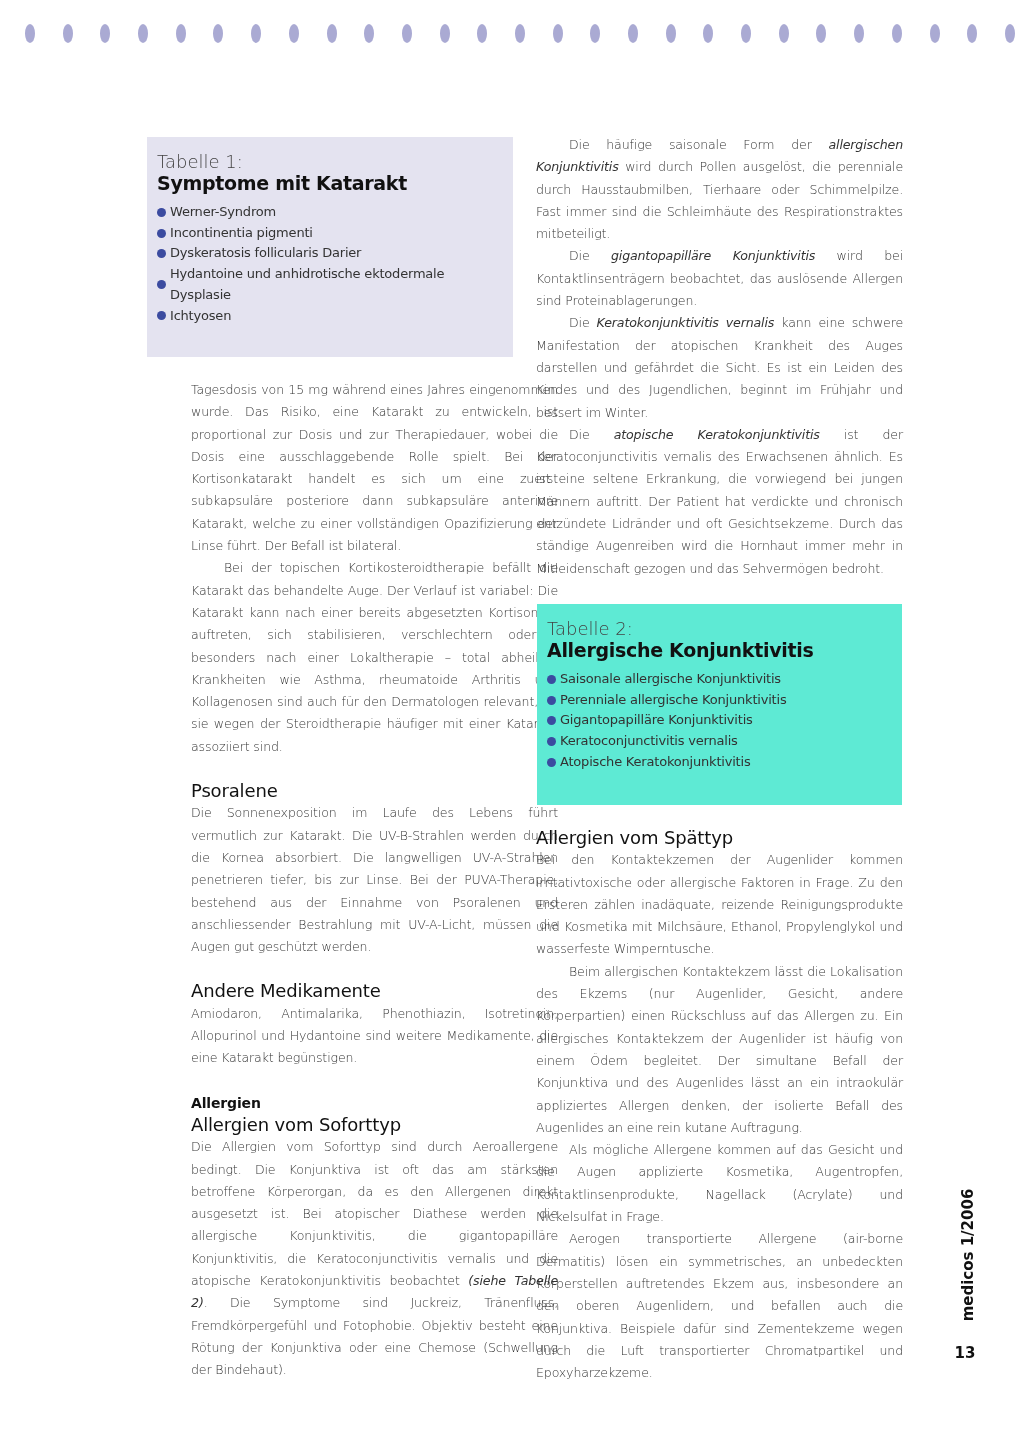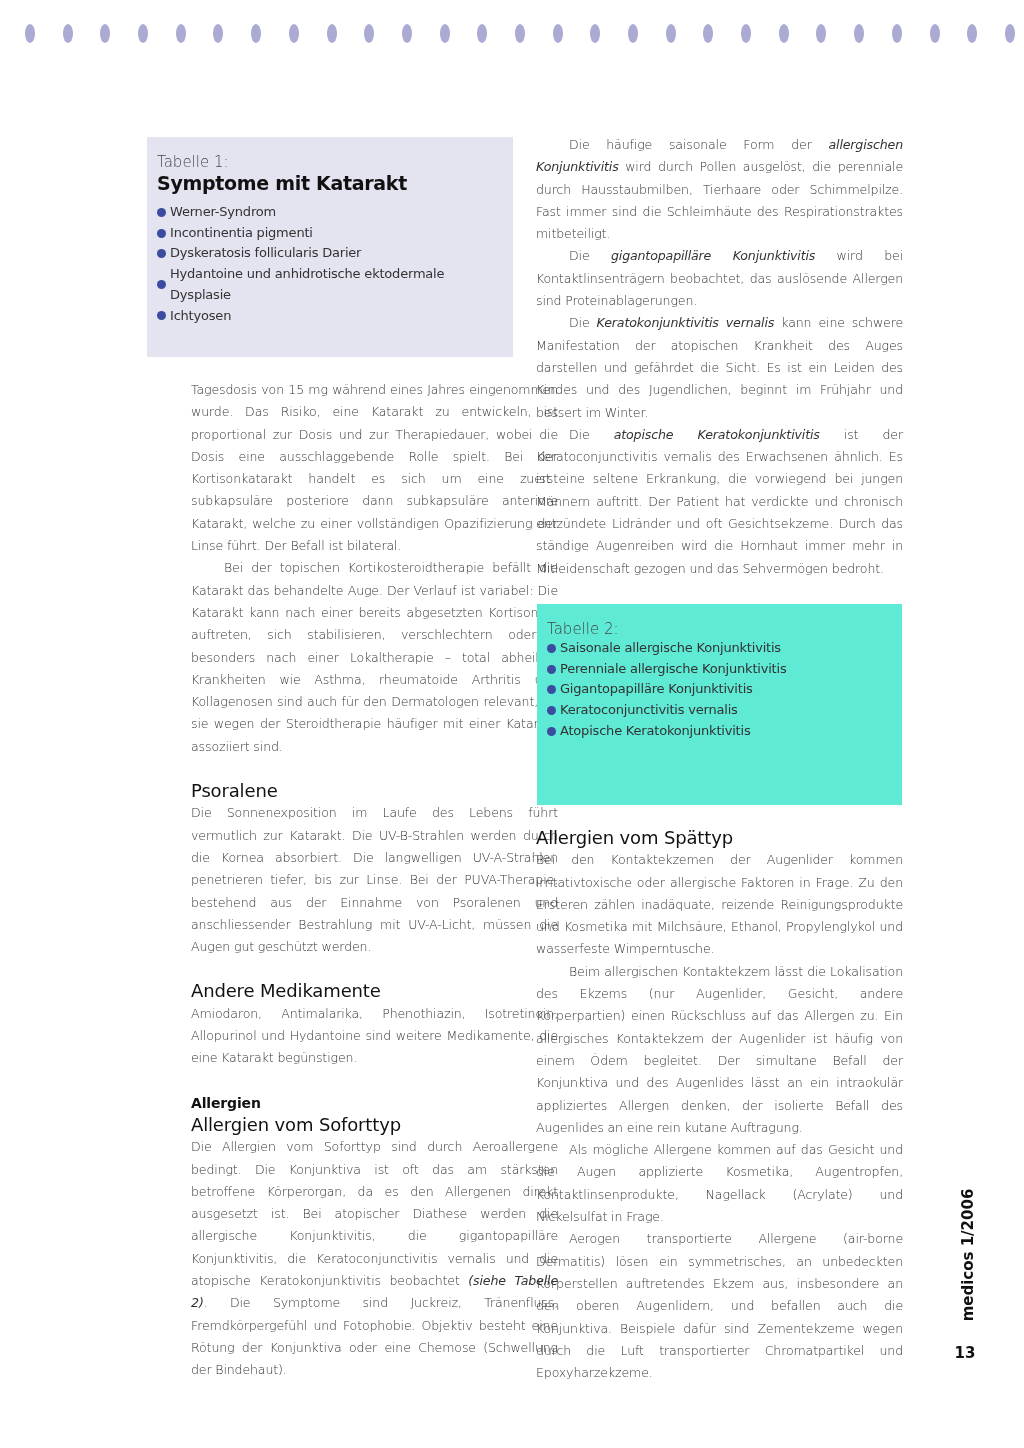--- a/index.html
+++ b/index.html
@@ -49,21 +49,21 @@
     .col-left { left: 147px; margin-left: 44px; }
     .col-right { left: 536px; }
 
     .table-box {
       position: absolute;
       background: #e4e3f0;
       box-sizing: border-box;
       padding: 16px 10px 10px 10px;
     }
     .table-box .tlabel {
-      font-size: 15px;
+      font-size: 18px;
       line-height: 18px;
       color: #444;
       font-weight: 300;
     }
     .table-box .ttitle {
       font-family: "DejaVu Sans", sans-serif;
       font-weight: bold;
       font-size: 19px;
       line-height: 24px;
       color: #111;
@@ -214,20 +214,21 @@
 
 <div class="col col-right" style="top:134px;">
   <p class="indent"><span>Die häufige saisonale Form der </span><em>allergischen Konjunktivitis</em><span> wird durch Pollen ausgelöst, die perenniale durch Hausstaubmilben, Tierhaare oder Schimmelpilze. Fast immer sind die Schleimhäute des Respirationstraktes mitbeteiligt.</span></p>
   <p class="indent"><span>Die </span><em>gigantopapilläre Konjunktivitis</em><span> wird bei Kontaktlinsenträgern beobachtet, das auslösende Allergen sind Proteinablagerungen.</span></p>
   <p class="indent"><span>Die </span><em>Keratokonjunktivitis vernalis</em><span> kann eine schwere Manifestation der atopischen Krankheit des Auges darstellen und gefährdet die Sicht. Es ist ein Leiden des Kindes und des Jugendlichen, beginnt im Frühjahr und bessert im Winter.</span></p>
   <p class="indent"><span>Die </span><em>atopische Keratokonjunktivitis</em><span> ist der Keratoconjunctivitis vernalis des Erwachsenen ähnlich. Es ist eine seltene Erkrankung, die vorwiegend bei jungen Männern auftritt. Der Patient hat verdickte und chronisch entzündete Lidränder und oft Gesichtsekzeme. Durch das ständige Augenreiben wird die Hornhaut immer mehr in Mitleidenschaft gezogen und das Sehvermögen bedroht.</span></p>
 </div>
 
 <div class="table-box" id="table2" style="background: #5eead4;">
   <div class="tlabel">Tabelle 2:</div>
+  <div class="ttitle">Allergische Konjunktivitis</div>
   <ul>
       <li>
         <span class="bullet" style="background: rgb(59, 75, 160);"></span>
         <span>Saisonale allergische Konjunktivitis</span>
       </li>
       <li>
         <span class="bullet" style="background: rgb(59, 75, 160);"></span>
         <span>Perenniale allergische Konjunktivitis</span>
       </li>
       <li>

